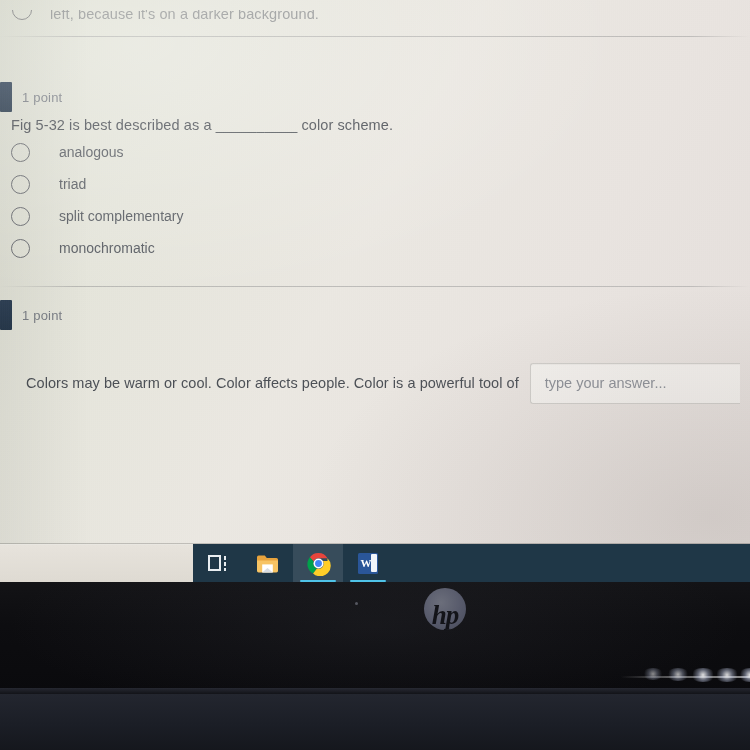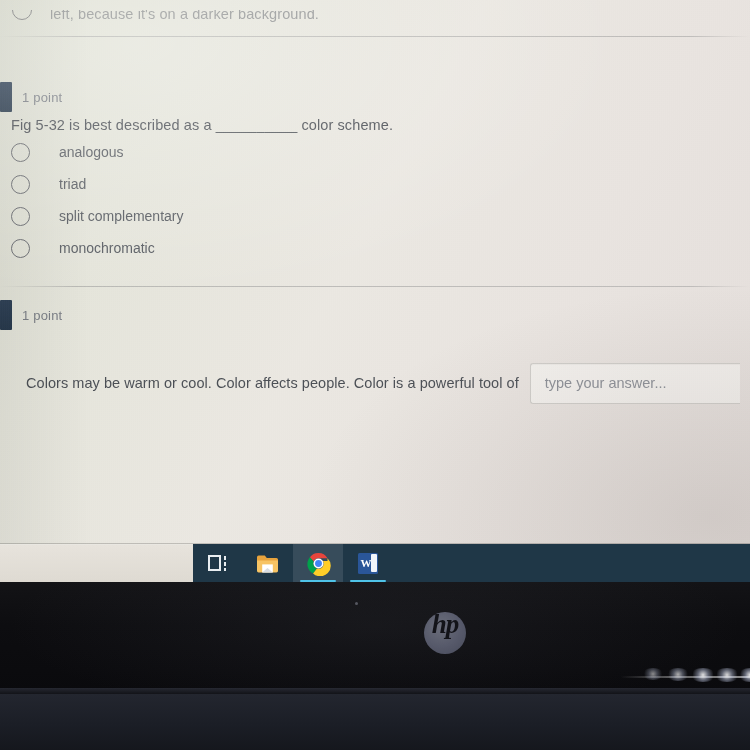--- a/index.html
+++ b/index.html
@@ -180,25 +180,25 @@
   .bezel {
     position:absolute; left:0; top:582px; width:750px; height:110px;
     background:
       linear-gradient(180deg,#131316 0%, #0d0d10 40%, #0a0a0d 100%);
   }
   .bezel-sheen {
     position:absolute; inset:0;
     background:radial-gradient(70% 120% at 50% 40%, rgba(80,82,92,.16) 0%, rgba(0,0,0,0) 70%);
   }
   .hp-logo {
-    position:absolute; left:424px; top:612px;
+    position:absolute; left:424px; top:588px;
     width:42px; height:42px; border-radius:50%;
     background:radial-gradient(circle at 40% 35%, #8c90a0 0%, #70748a 55%, #5c6074 100%);
     opacity:.72;
-    display:flex; align-items:flex-start; justify-content:center;
+    display:flex; align-items:flex-end; justify-content:center;
     overflow:hidden;
   }
   .hp-logo span {
     font-family:"Liberation Serif", serif;
     font-style:italic; font-weight:bold;
     font-size:27px; color:#121319; line-height:1;
     letter-spacing:-1px; transform:translateY(-1px);
   }
   .bezel-dot {
     position:absolute; left:355px; top:602px;

